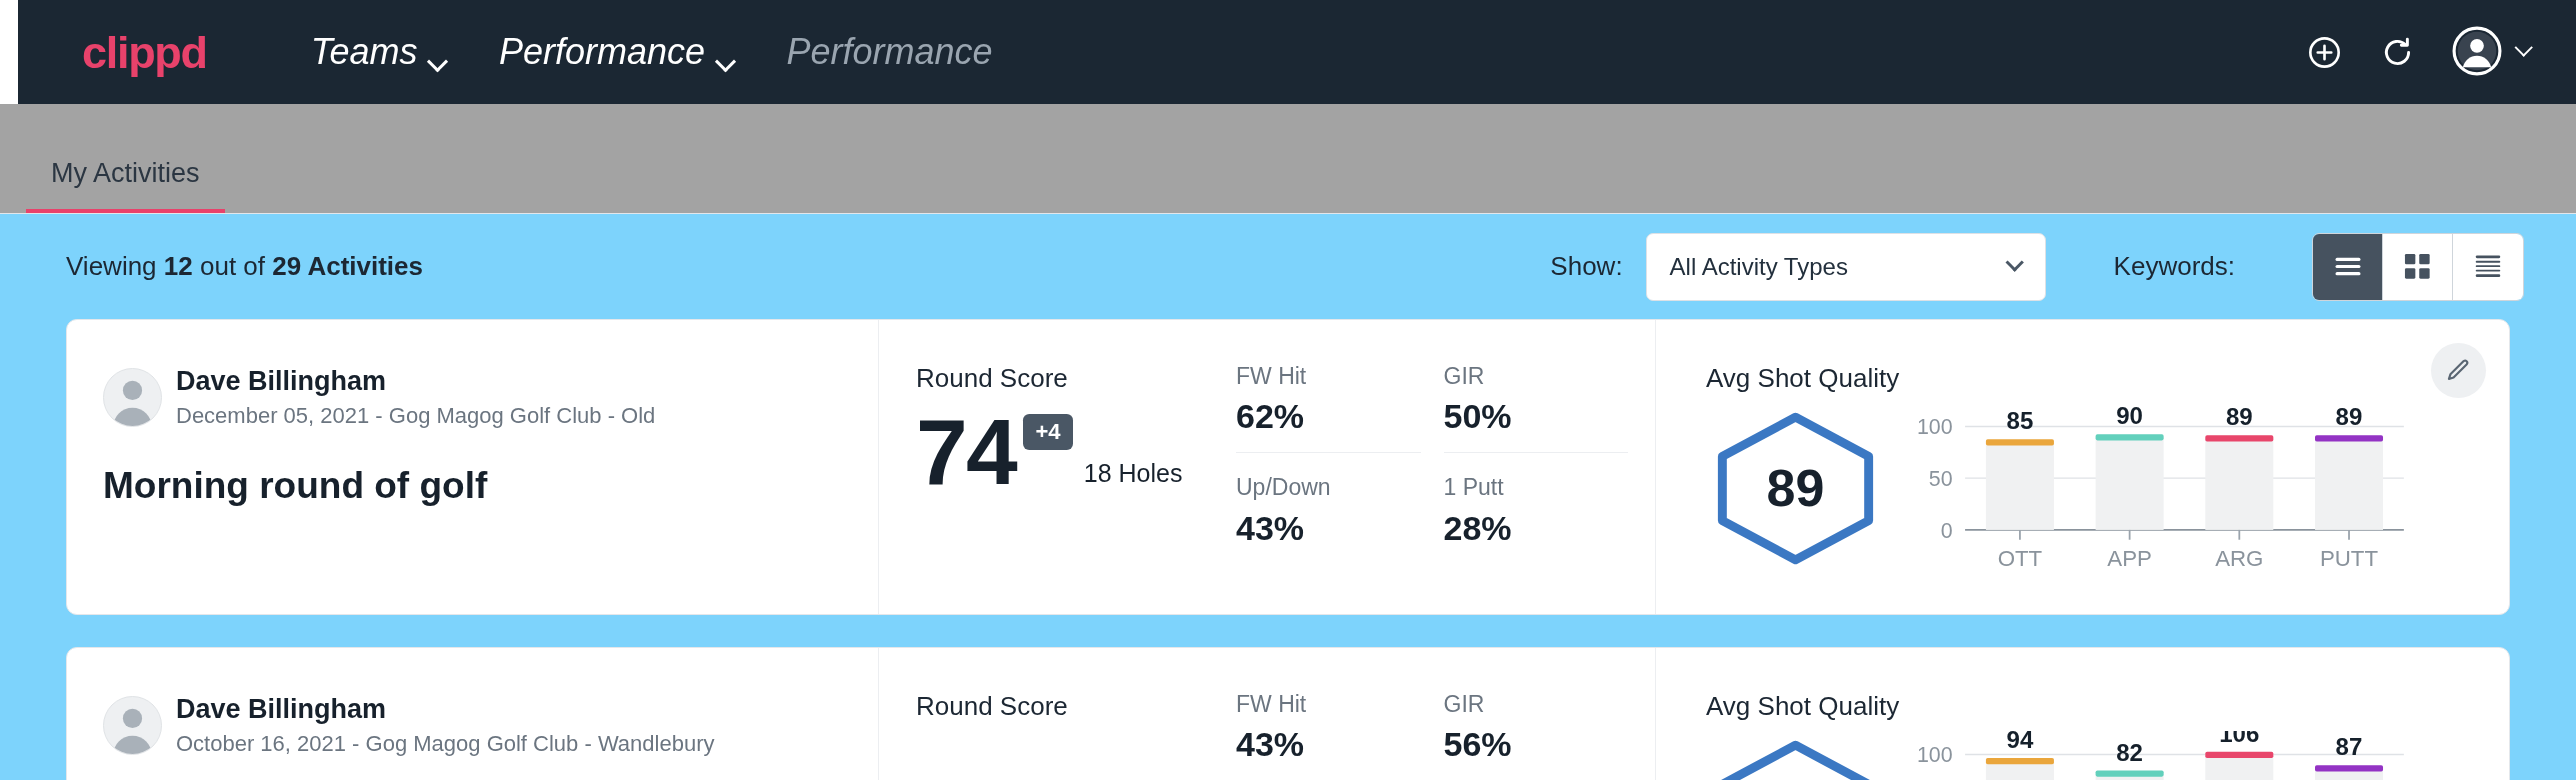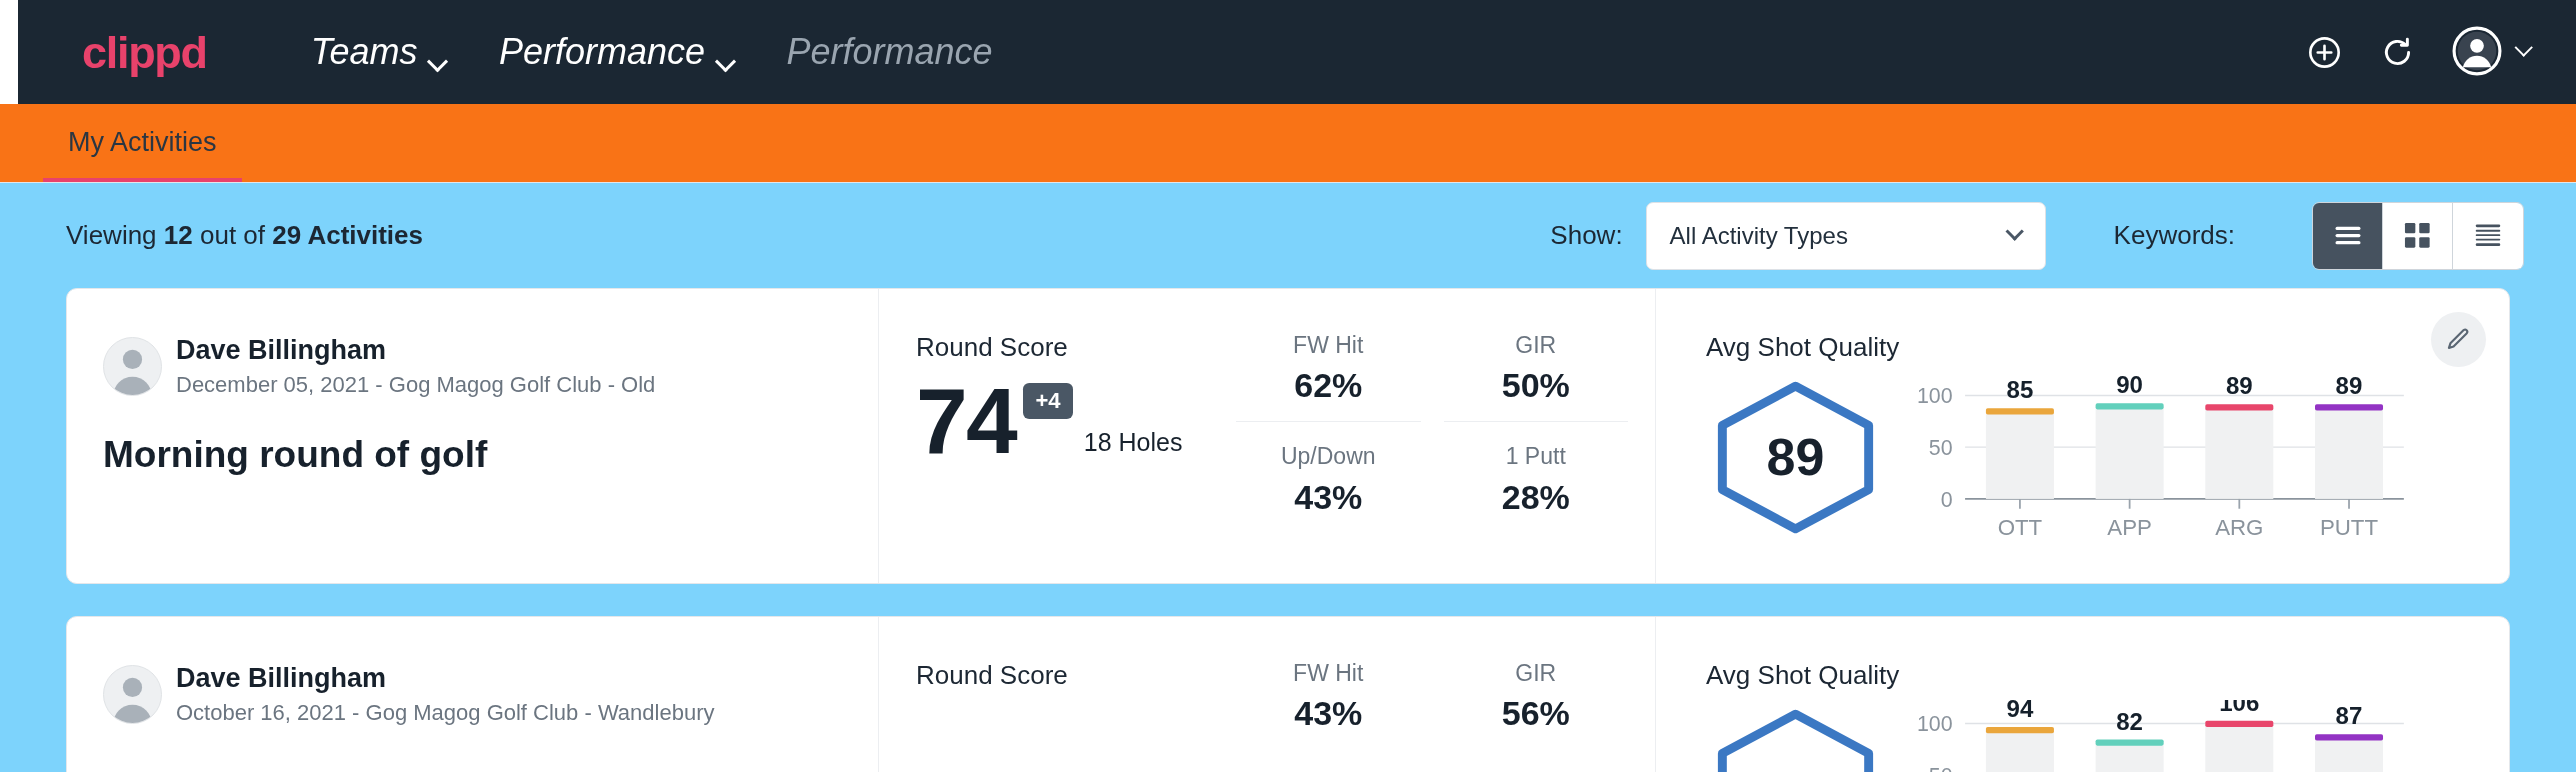--- a/index.html
+++ b/index.html
@@ -51,26 +51,26 @@
   }
   .nav-right {
     margin-left: auto;
     display: flex; align-items: center; gap: 36px;
   }
   .icon-btn { cursor: pointer; display: flex; align-items: center; justify-content: center; }
   .avatar-wrap { display: flex; align-items: center; gap: 14.3px; cursor: pointer; }
 
   
   .tabbar {
-    height: 79px;
-    background: #f97316;
+    height: 110px;
+    background: #a3a3a3;
     border-bottom: 0.9px solid #e3e6ea;
     display: flex;
     align-items: flex-end;
-    padding-left: 43px;
+    padding-left: 26px;
   }
   .tab {
     font-size: 27px;
     color: #3b4754;
     padding: 0 25px 19.6px 25px;
     border-bottom: 4.5px solid transparent;
     cursor: pointer;
   }
   .tab.active { border-bottom-color: #e8426b; color: #2b3642; }
 
@@ -195,21 +195,20 @@
 
   .col-stats {
     width: 420px;
     padding: 43px 27px 36px 0;
     display: grid;
     grid-template-columns: 1fr 1fr;
     grid-template-rows: auto auto;
     column-gap: 23px;
     align-content: start;
     border-right: 0.9px solid #eceef1;
-    text-align: center;
   }
   .stat { padding-bottom: 16px; }
   .stat.bordered { border-bottom: 0.9px solid #eceef1; }
   .stat-label { font-size: 23px; color: #6b7580; }
   .stat-val { font-size: 34px; font-weight: 700; color: #17212c; margin-top: 7.1px; }
   .stat.row2 { padding-top: 21.4px; }
 
   .col-quality {
     flex: 1;
     padding: 43px 98px 36px 50px;

